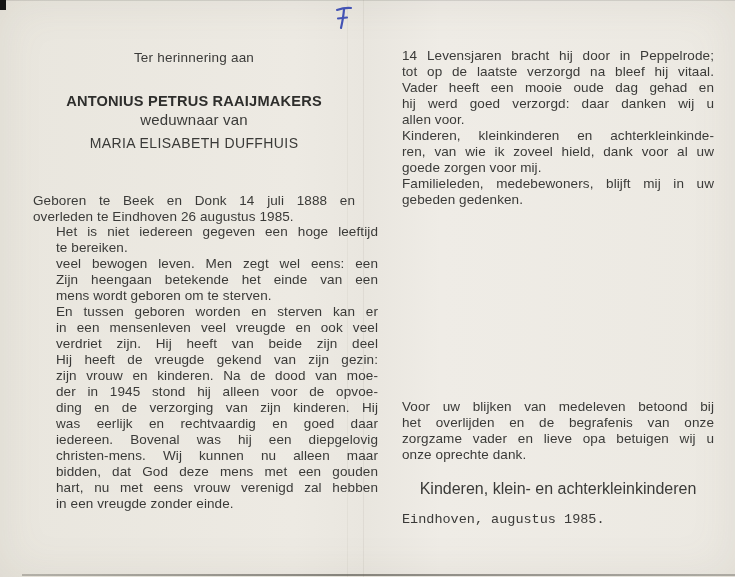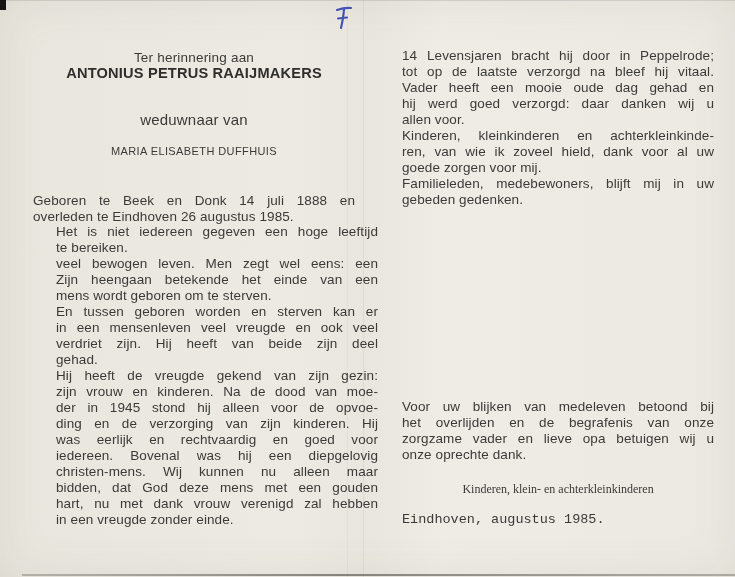--- a/index.html
+++ b/index.html
@@ -33,28 +33,28 @@
   .hand-f { position: absolute; left: 333px; top: 3px; }
 
   .page { position: absolute; top: 0; height: 577px; }
   .page.left  { left: 33px;  width: 322px; }
   .page.right { left: 402px; width: 312px; }
 
   .c { position: absolute; width: 100%; text-align: center; }
   .block { position: absolute; width: 100%; }
 
   .intro    { top: 50px;  font-size: 13.5px; line-height: 16px; letter-spacing: 0.2px; }
-  .name     { top: 65px;  font-size: 14.6px; line-height: 17px; font-weight: bold; color: #2e2e2c; letter-spacing: 0.2px; }
+  .name     { top: 93px;  font-size: 14.6px; line-height: 17px; font-weight: bold; color: #2e2e2c; letter-spacing: 0.2px; }
   .relation { top: 112px; font-size: 15px; line-height: 16px; letter-spacing: 0.2px; }
-  .spouse   { top: 143px; font-size: 11px;   line-height: 16px; letter-spacing: 0.4px; }
+  .spouse   { top: 135px; font-size: 14px;   line-height: 16px; letter-spacing: 0.4px; }
   .dates    { top: 176px; margin-top: 17px; }
   .body-l   { top: 224px; margin-left: 23px; }
   .body-r   { top: 48px;  }
   .thanks   { top: 399px; }
-  .signature{ top: 481px; font-size: 12px; line-height: 16px; font-family: Liberation Serif, serif; }
+  .signature{ top: 481px; font-size: 16px; line-height: 16px; }
   .dateline { position: absolute; top: 512px; font-size: 13.5px; line-height: 16px; font-family: Liberation Mono, monospace; }
 
   .para { margin: 0; }
   .line {
     font-size: 13.5px;
     line-height: 16px;
     text-align: justify;
     text-align-last: justify;
     letter-spacing: 0.1px;
   }
@@ -93,32 +93,31 @@
         </div>
         <div class="para">
           <div class="line">veel bewogen leven. Men zegt wel eens: een</div>
           <div class="line">Zijn heengaan betekende het einde van een</div>
           <div class="line last">mens wordt geboren om te sterven.</div>
         </div>
         <div class="para">
           <div class="line">En tussen geboren worden en sterven kan er</div>
           <div class="line">in een mensenleven veel vreugde en ook veel</div>
           <div class="line">verdriet zijn. Hij heeft van beide zijn deel</div>
-          <div class="line last">gehad.</div>
         </div>
         <div class="para">
           <div class="line">Hij heeft de vreugde gekend van zijn gezin:</div>
           <div class="line">zijn vrouw en kinderen. Na de dood van moe-</div>
           <div class="line">der in 1945 stond hij alleen voor de opvoe-</div>
           <div class="line">ding en de verzorging van zijn kinderen. Hij</div>
-          <div class="line">was eerlijk en rechtvaardig en goed voor</div>
+          <div class="line">was eerlijk en rechtvaardig en goed daar</div>
           <div class="line">iedereen. Bovenal was hij een diepgelovig</div>
           <div class="line">christen-mens. Wij kunnen nu alleen maar</div>
           <div class="line">bidden, dat God deze mens met een gouden</div>
-          <div class="line">hart, nu met dank vrouw verenigd zal hebben</div>
+          <div class="line">hart, nu met eens vrouw verenigd zal hebben</div>
           <div class="line last">in een vreugde zonder einde.</div>
         </div>
       </div>
   </div>
 
   <div class="page right">
     <div class="block body-r">
         <div class="para">
           <div class="line">14 Levensjaren bracht hij door in Peppelrode;</div>
           <div class="line">tot op de laatste verzorgd na bleef hij vitaal.</div>

